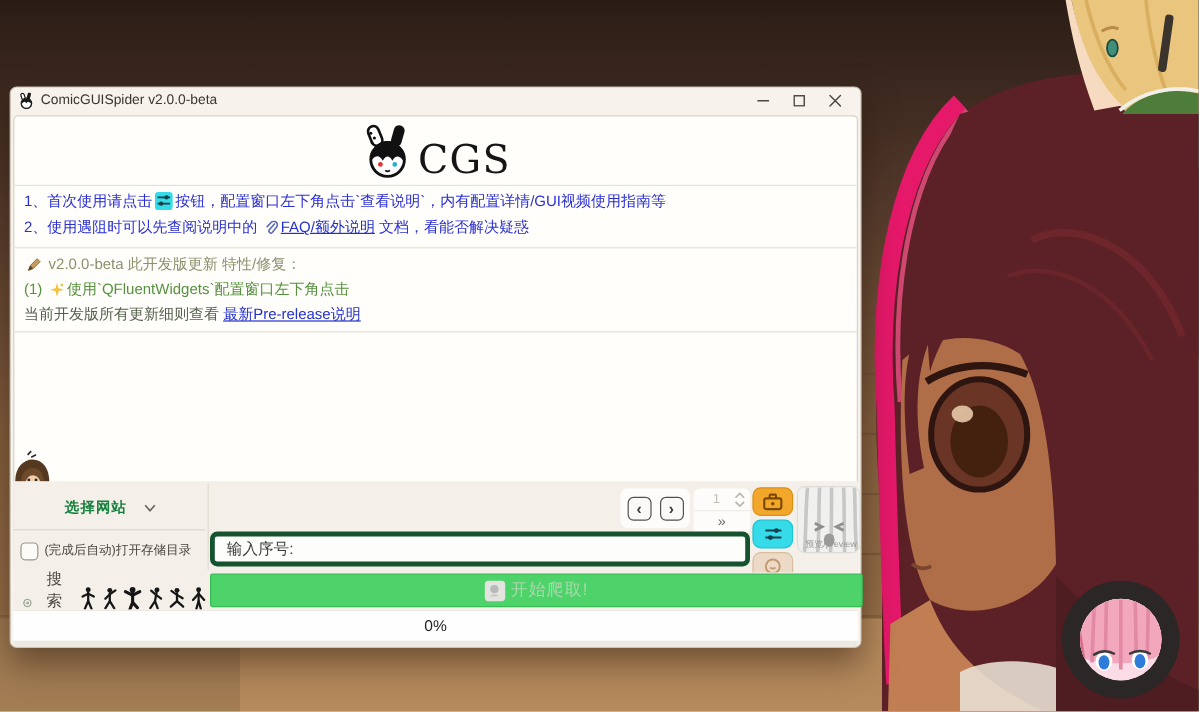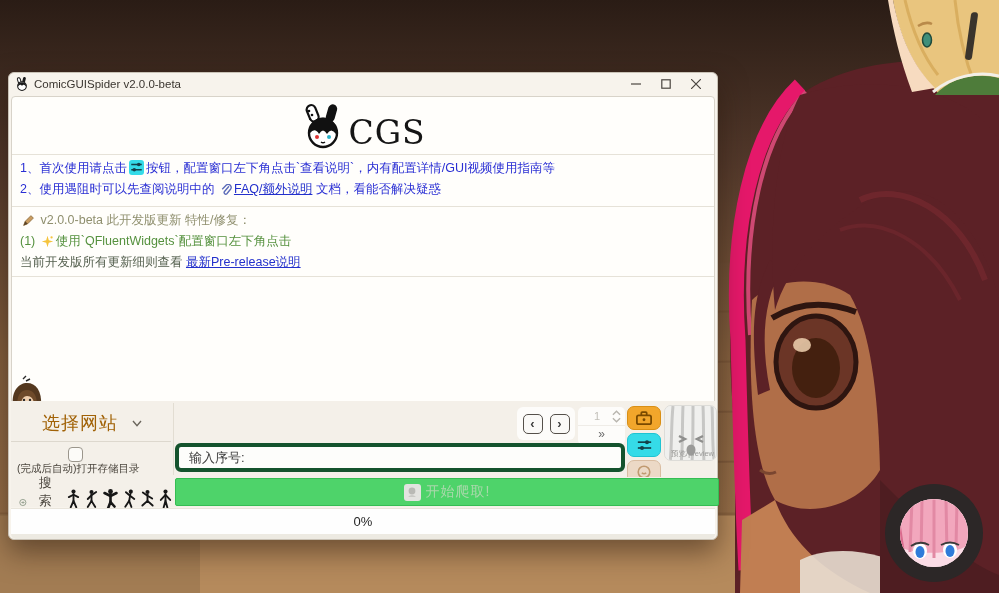--- a/index.html
+++ b/index.html
@@ -38,24 +38,24 @@
 
   
   .chibi { position:absolute; left:0px; top:302px; }
 
   
   .panel { position:absolute; left:2px; right:2px; top:328px; height:76px; background:#f4f0e9; }
   .leftcol-divider { position:absolute; left:2px; top:368px; width:160px; border-top:1px solid #ddd8ce; }
   .leftcol-vline  { position:absolute; left:164px; top:330px; height:72px; border-left:1px solid #e2ddd2; }
 
   .combo { position:absolute; left:4px; top:334px; width:158px; height:32px; display:flex; align-items:center; justify-content:center; cursor:pointer; }
-  .combo .lbl { font-size:18px; font-weight:normal; color:#a16207; letter-spacing:1px; }
+  .combo .lbl { font-size:12px; font-weight:bold; color:#15803d; letter-spacing:1px; }
   .combo .chev { margin-left:14px; }
 
-  .chkrow { position:absolute; left:8px; top:374px; height:24px; display:flex; align-items:center; cursor:pointer;flex-direction:column; }
+  .chkrow { position:absolute; left:8px; top:374px; height:24px; display:flex; align-items:center; cursor:pointer; }
   .chkbox { width:15px; height:15px; border:1.5px solid #9b968c; border-radius:4px; background:#fcfbf8; margin-right:5px; flex:0 0 auto; }
   .chkrow .lbl { font-size:10.5px; color:#4a453d; white-space:nowrap; }
 
   .kw-input {
     position:absolute; left:166px; top:335px; width:340px; height:31px;
     background:#ecebe8; border:1px solid #e3e1dd; border-radius:6px;
     font-size:13px; color:#3a3a3a; padding:0 10px; outline:none;
   }
   .kw-input::placeholder { color:#b5b2ac; }
 

